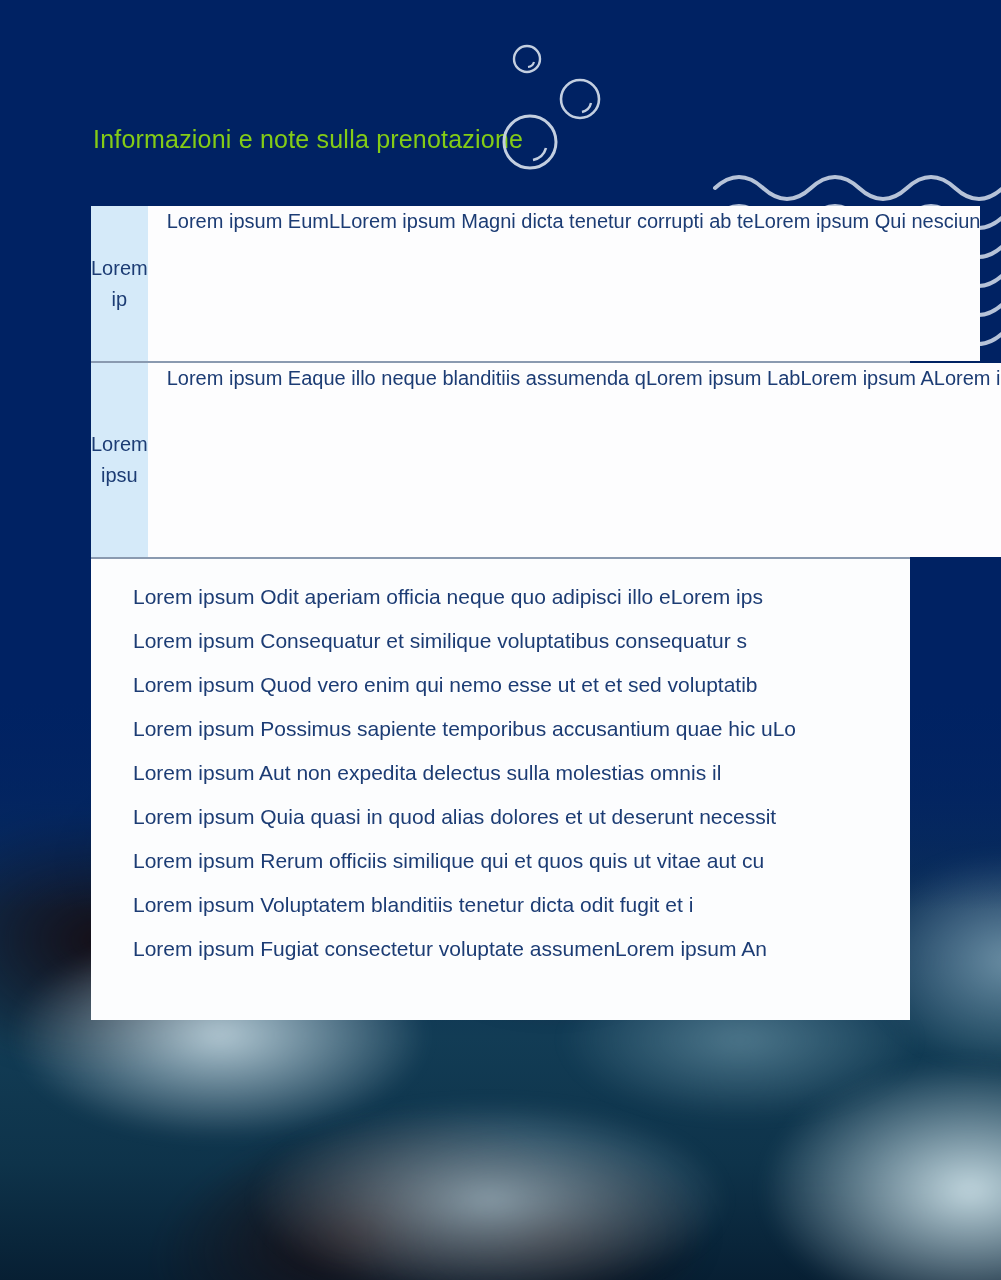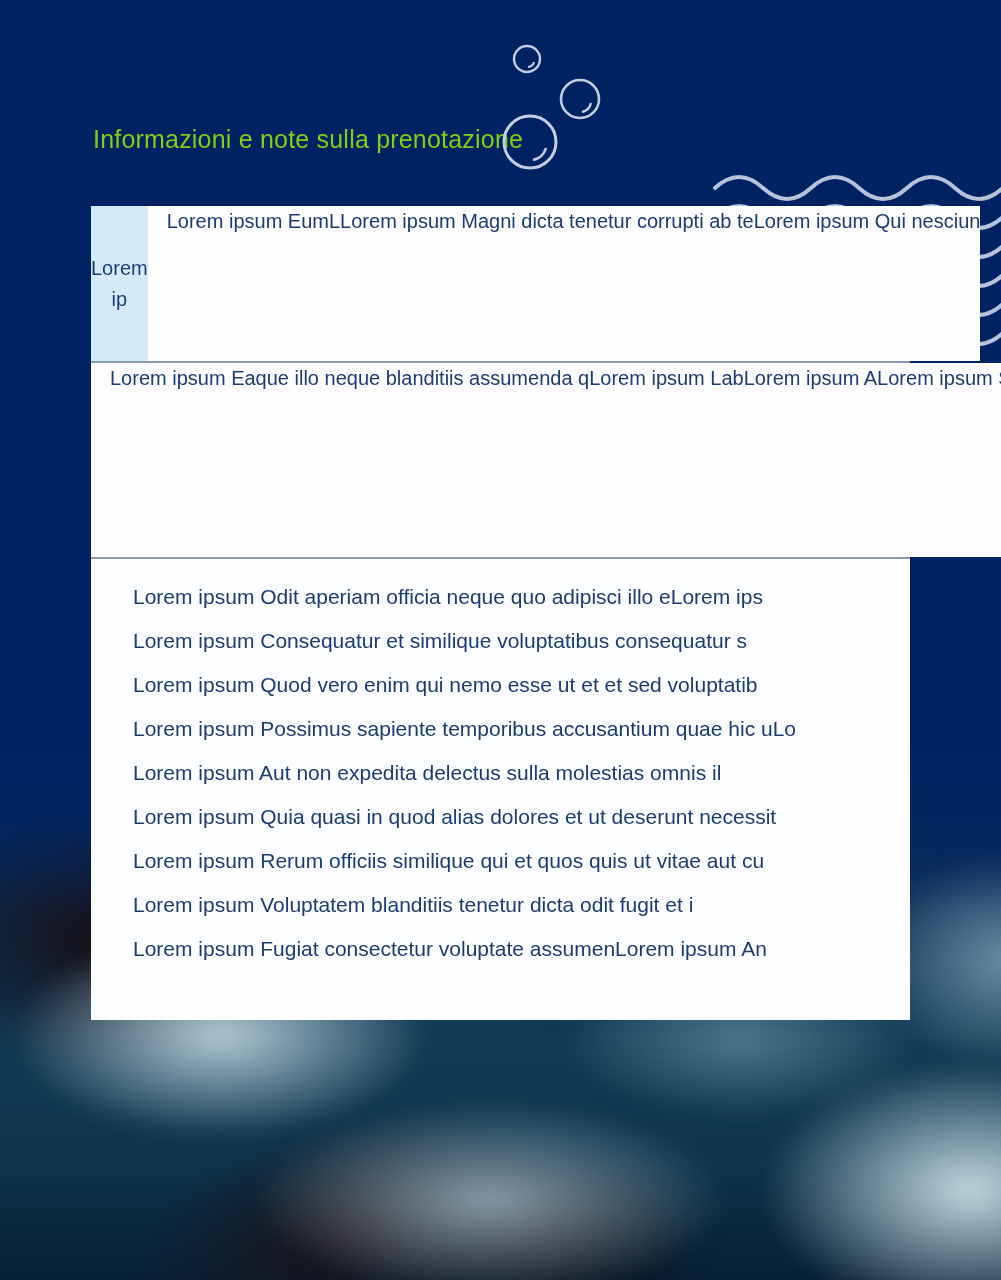--- a/index.html
+++ b/index.html
@@ -97,20 +97,23 @@
     </div>
     <div class="cell-content">
       <div>Lorem ipsum Eum</div>
       <div>LLorem ipsum Magni dicta tenetur corrupti ab te</div>
       <div>Lorem ipsum Qui nesciun</div>
     </div>
   </div>
 
 
   <div class="row row-3">
+    <div class="cell-label">
+      <span>Lorem ipsu</span>
+    </div>
     <div class="cell-content">
       <div style="margin-bottom:5px;">Lorem ipsum Eaque illo neque blanditiis assumenda q</div>
       <div>Lorem ipsum Lab</div>
       <div>Lorem ipsum A</div>
       <div>Lorem ipsum S</div>
     </div>
   </div>
 
   <div class="notes">
     <div>Lorem ipsum Odit aperiam officia neque quo adipisci illo eLorem ips</div>

